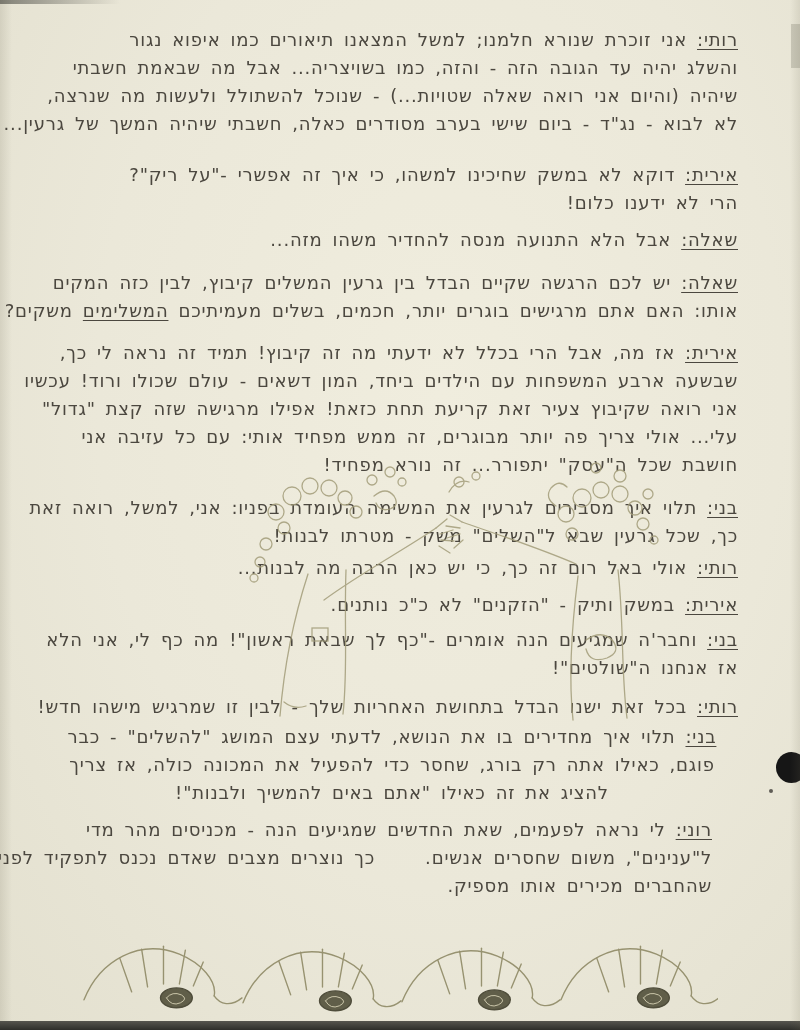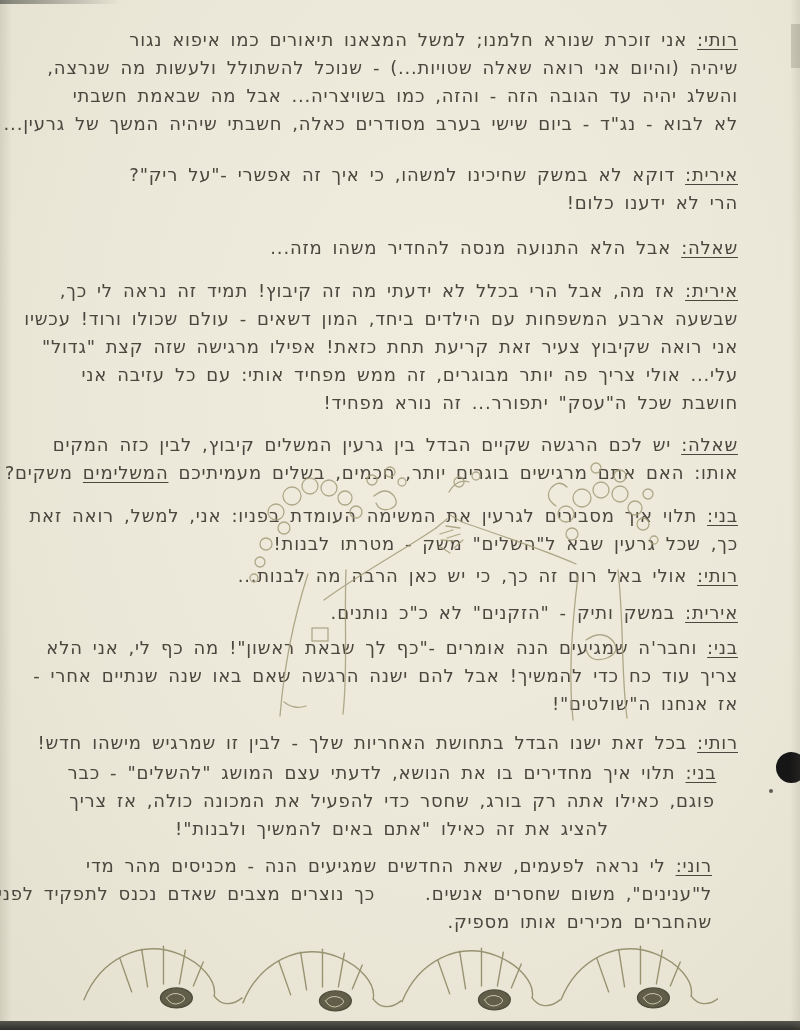--- a/index.html
+++ b/index.html
@@ -21,21 +21,21 @@
     background:linear-gradient(to left, rgba(110,105,85,.14), rgba(110,105,85,0));
   }
   .dialogue{
     position:absolute;top:26px;right:62px;left:46px;
     direction:rtl;text-align:right;
     color:#4b473f;font-size:18px;line-height:28px;
     letter-spacing:.8px;word-spacing:3.5px;
   }
   .para{margin-top:0;}
   .para:nth-of-type(2){margin-top:23px;}
-  .para:nth-of-type(3){margin-top:17px;}
+  .para:nth-of-type(3){margin-top:9px;}
   .para:nth-of-type(4){margin-top:15px;}
   .para:nth-of-type(5){margin-top:14px;}
   .para:nth-of-type(6){margin-top:15px;}
   .para:nth-of-type(7){margin-top:4px;}
   .para:nth-of-type(8){margin-top:9px;}
   .para:nth-of-type(9){margin-top:7px;}
   .para:nth-of-type(10){margin-top:11px;}
   .para:nth-of-type(11){margin-top:2px;text-align:center;}
   .para:nth-of-type(12){margin-top:9px;padding-right:26px;}
   .line{white-space:nowrap;}
@@ -71,79 +71,78 @@
 </head>
 <body>
 
 <div class="page">
 
   <div class="dialogue">
       <div class="para">
 
       <div>
           <div class="line"><span class="speaker">רותי:</span><span>אני זוכרת שנורא חלמנו; למשל המצאנו תיאורים כמו איפוא נגור</span></div>
+          <div class="line"><span>והשלג יהיה עד הגובה הזה - והזה, כמו בשויצריה... אבל מה שבאמת חשבתי</span></div>
           <div class="line"><span>שיהיה (והיום אני רואה שאלה שטויות...) - שנוכל להשתולל ולעשות מה שנרצה,</span></div>
-          <div class="line"><span>והשלג יהיה עד הגובה הזה - והזה, כמו בשויצריה... אבל מה שבאמת חשבתי</span></div>
           <div class="line"><span>לא לבוא - נג"ד - ביום שישי בערב מסודרים כאלה, חשבתי שיהיה המשך של גרעין...</span></div>
         </div>
     </div>
       <div class="para">
 
       <div>
           <div class="line"><span class="speaker">אירית:</span><span>דוקא לא במשק שחיכינו למשהו, כי איך זה אפשרי -"על ריק"?</span></div>
           <div class="line"><span>הרי לא ידענו כלום!</span></div>
         </div>
     </div>
       <div class="para">
 
       <div>
           <div class="line"><span class="speaker">שאלה:</span><span>אבל הלא התנועה מנסה להחדיר משהו מזה...</span></div>
+        </div>
+    </div>
+      <div class="para">
+
+      <div>
+          <div class="line"><span class="speaker">שאלה:</span><span>יש לכם הרגשה שקיים הבדל בין גרעין המשלים קיבוץ, לבין כזה המקים</span></div>
+          <div class="line"><span>אותו: האם אתם מרגישים בוגרים יותר, חכמים, בשלים מעמיתיכם </span><span class="u">המשלימים</span><span> משקים?</span></div>
         </div>
     </div>
       <div class="para">
 
       <div>
           <div class="line"><span class="speaker">אירית:</span><span>אז מה, אבל הרי בכלל לא ידעתי מה זה קיבוץ! תמיד זה נראה לי כך,</span></div>
           <div class="line"><span>שבשעה ארבע המשפחות עם הילדים ביחד, המון דשאים - עולם שכולו ורוד! עכשיו</span></div>
           <div class="line"><span>אני רואה שקיבוץ צעיר זאת קריעת תחת כזאת! אפילו מרגישה שזה קצת "גדול"</span></div>
           <div class="line"><span>עלי... אולי צריך פה יותר מבוגרים, זה ממש מפחיד אותי: עם כל עזיבה אני</span></div>
           <div class="line"><span>חושבת שכל ה"עסק" יתפורר... זה נורא מפחיד!</span></div>
         </div>
     </div>
       <div class="para">
 
       <div>
-          <div class="line"><span class="speaker">שאלה:</span><span>יש לכם הרגשה שקיים הבדל בין גרעין המשלים קיבוץ, לבין כזה המקים</span></div>
-          <div class="line"><span>אותו: האם אתם מרגישים בוגרים יותר, חכמים, בשלים מעמיתיכם </span><span class="u">המשלימים</span><span> משקים?</span></div>
-        </div>
-    </div>
-      <div class="para">
-
-      <div>
           <div class="line"><span class="speaker">בני:</span><span>תלוי איך מסבירים לגרעין את המשימה העומדת בפניו: אני, למשל, רואה זאת</span></div>
           <div class="line"><span>כך, שכל גרעין שבא ל"השלים" משק - מטרתו לבנות!</span></div>
         </div>
     </div>
       <div class="para">
 
       <div>
           <div class="line"><span class="speaker">רותי:</span><span>אולי באל רום זה כך, כי יש כאן הרבה מה לבנות...</span></div>
         </div>
     </div>
       <div class="para">
 
       <div>
           <div class="line"><span class="speaker">אירית:</span><span>במשק ותיק - "הזקנים" לא כ"כ נותנים.</span></div>
         </div>
     </div>
       <div class="para">
 
       <div>
           <div class="line"><span class="speaker">בני:</span><span>וחבר'ה שמגיעים הנה אומרים -"כף לך שבאת ראשון"! מה כף לי, אני הלא</span></div>
-          <div class="line"><span>צריך עוד כח כדי להמשיך! אבל להם ישנה הרגשה שאם באו שנה שנתיים אחרי -</span></div>
           <div class="line"><span>אז אנחנו ה"שולטים"!</span></div>
         </div>
     </div>
       <div class="para">
 
       <div>
           <div class="line"><span class="speaker">רותי:</span><span>בכל זאת ישנו הבדל בתחושת האחריות שלך - לבין זו שמרגיש מישהו חדש!</span></div>
         </div>
     </div>
       <div class="para">

